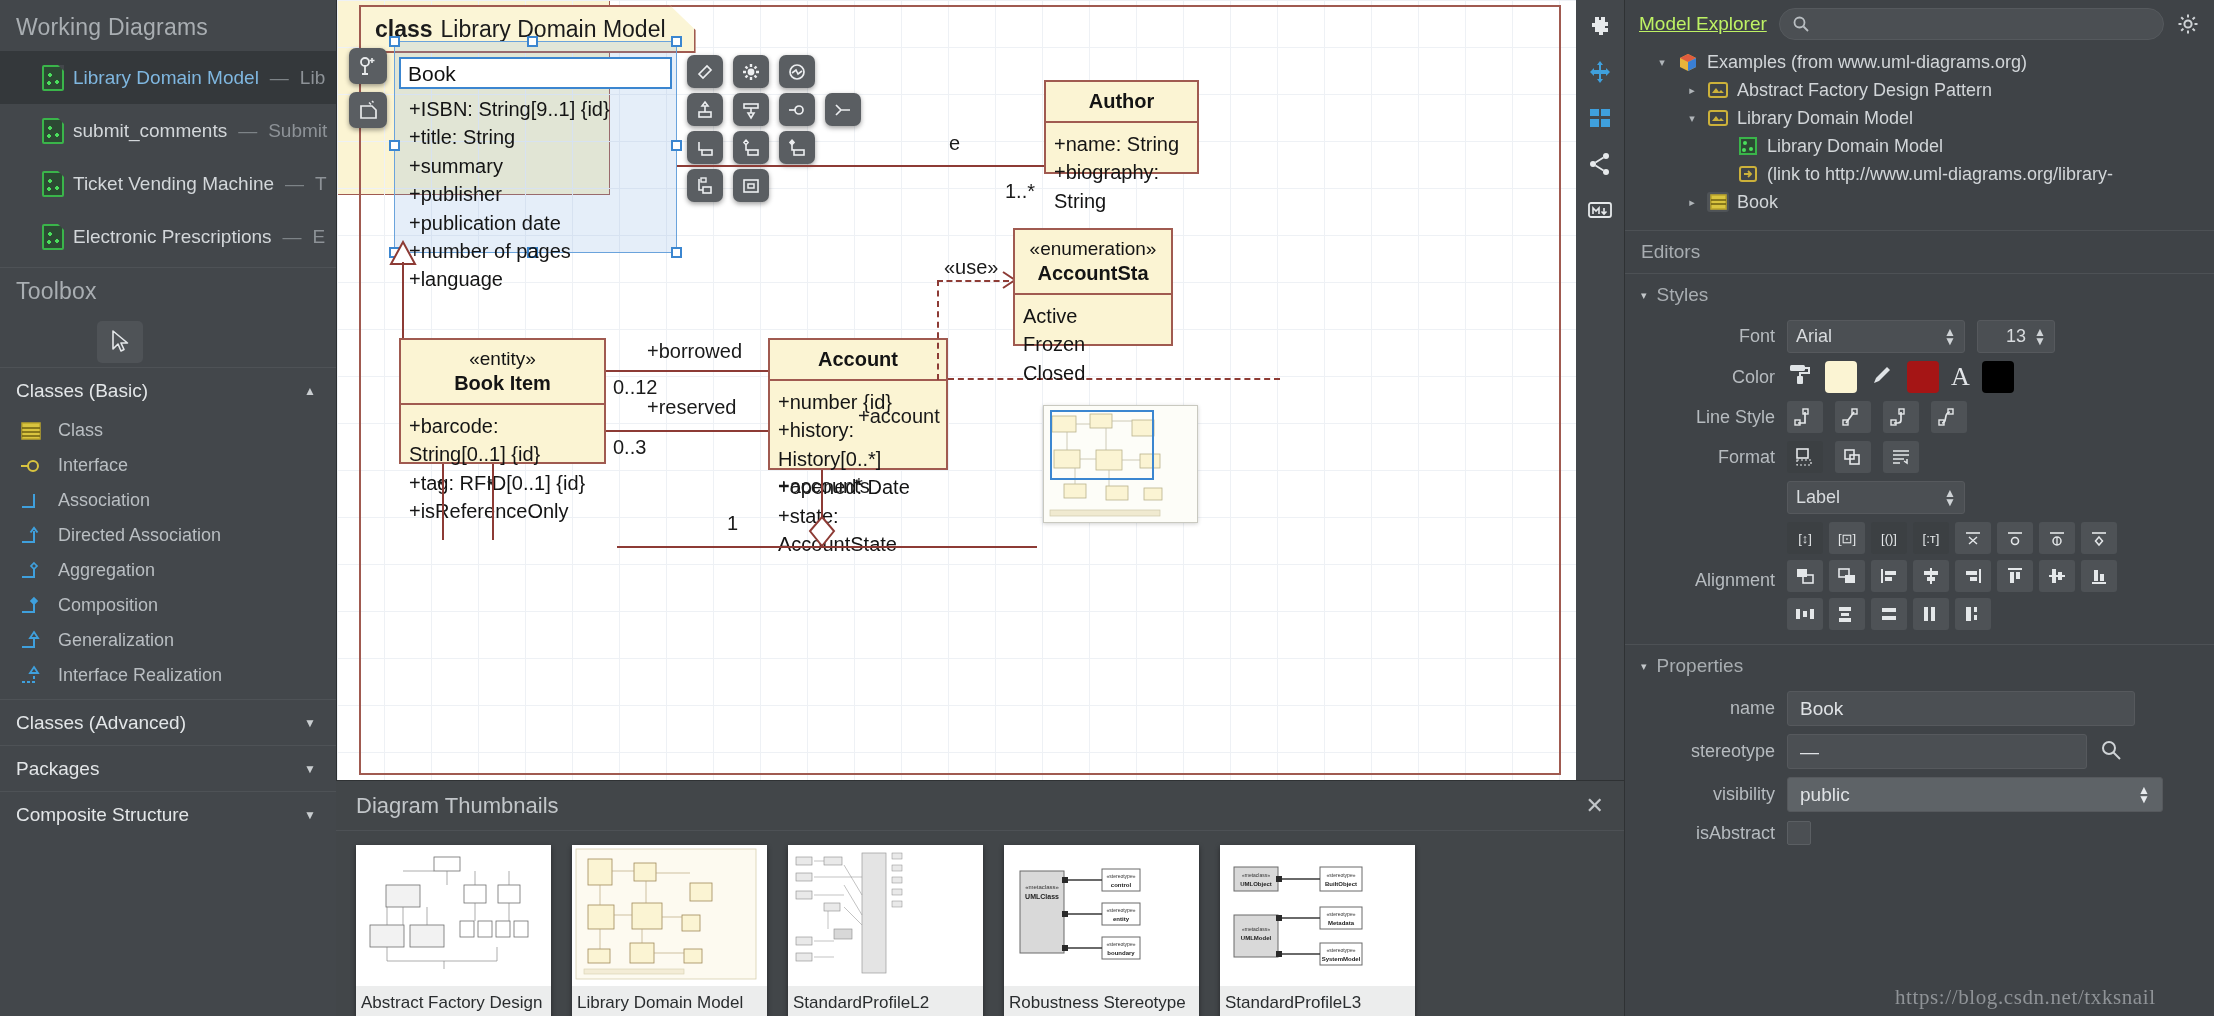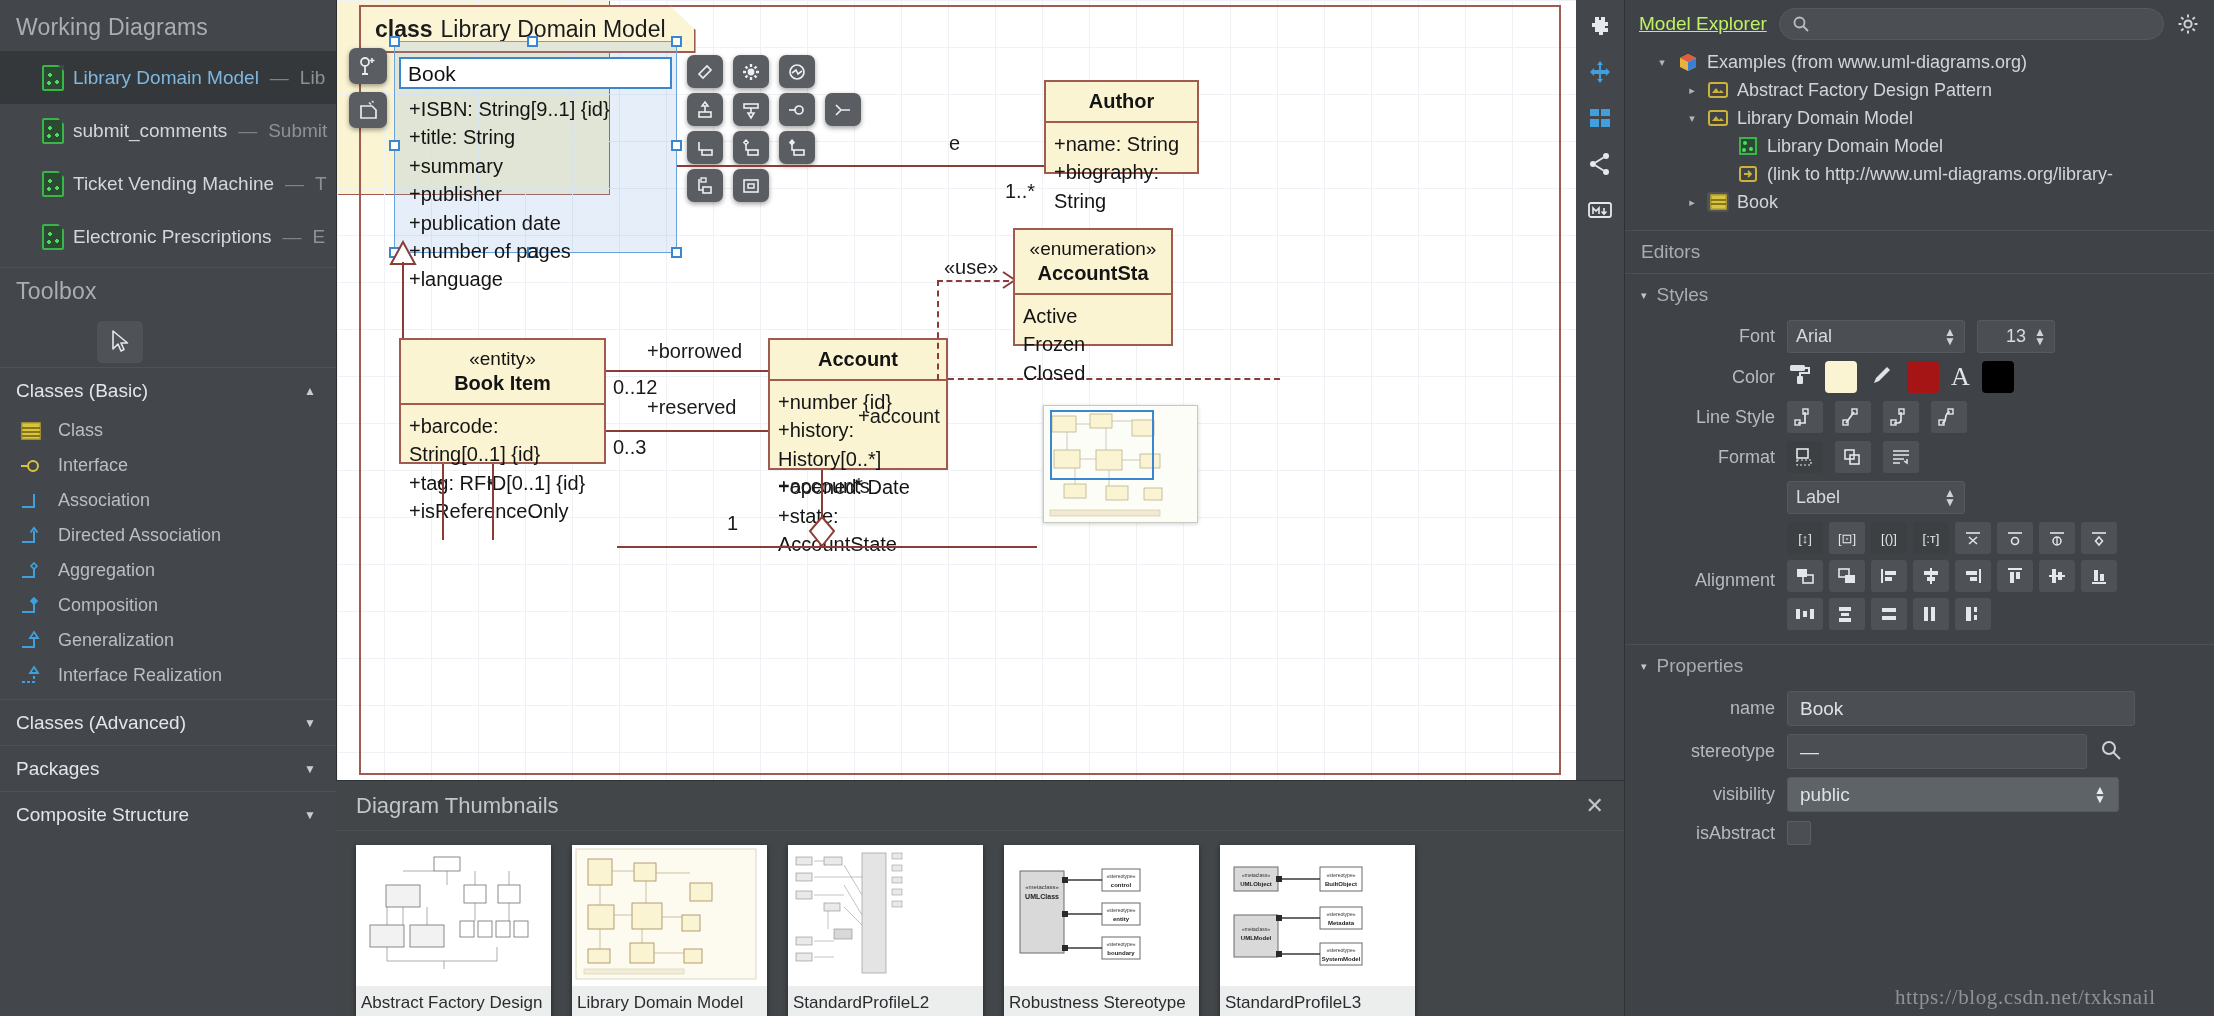--- a/index.html
+++ b/index.html
@@ -1122,21 +1122,21 @@
       <span>
         <svg width="24" height="24" viewBox="0 0 24 24">
             <circle cx="10" cy="10" r="6" fill="none" stroke="#cfd3d6" stroke-width="2"></circle>
             <path d="M14.5 14.5 21 21" stroke="#cfd3d6" stroke-width="2"></path>
           </svg>
       </span>
     </div>
 
     <div class="row">
       <span class="lab">visibility</span>
-      <div class="field light" style="width:332px;position:relative">
+      <div class="field light" style="width:376px;position:relative">
         <span>public</span>
         <span class="arrows" style="position:absolute;right:12px;top:50%;transform:translateY(-50%);line-height:.75;font-size:12px;color:#e8ebee;text-align:center">▲<br>▼</span>
       </div>
     </div>
 
     <div class="row">
       <span class="lab">isAbstract</span>
       <span class="chk"></span>
     </div>
   </div>

